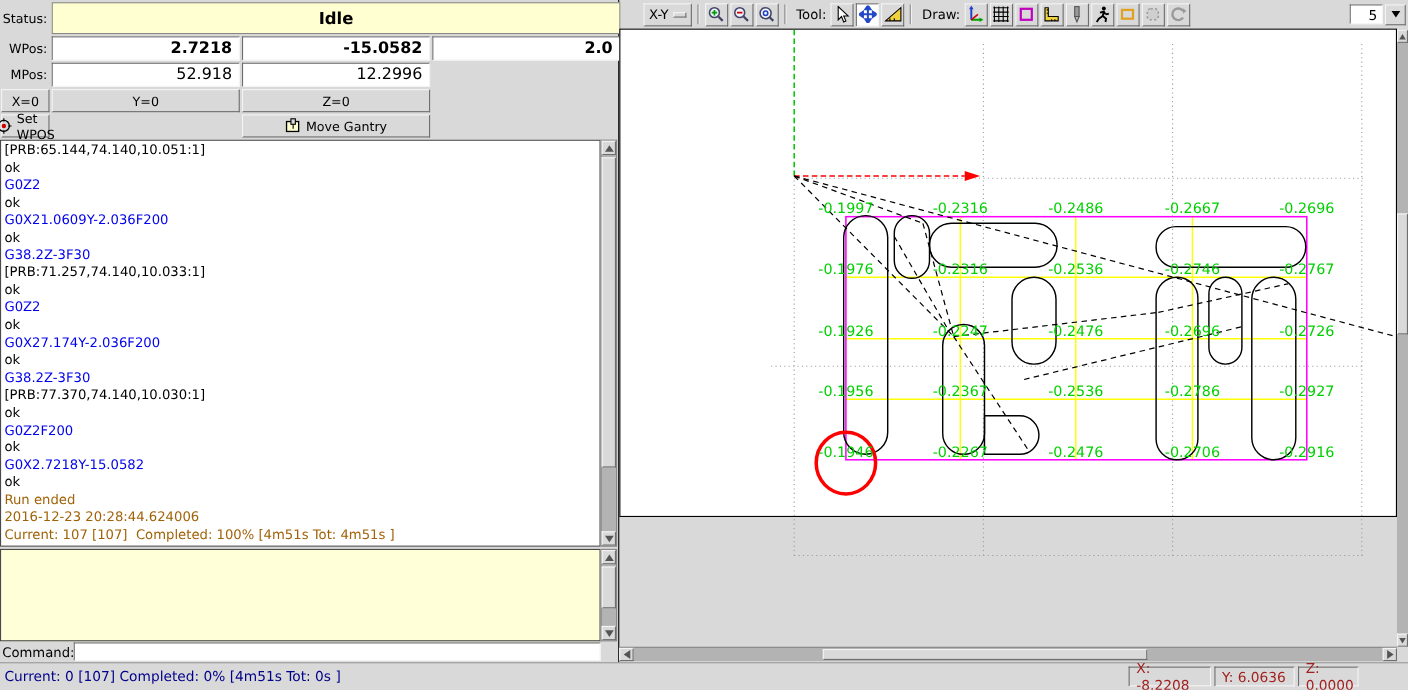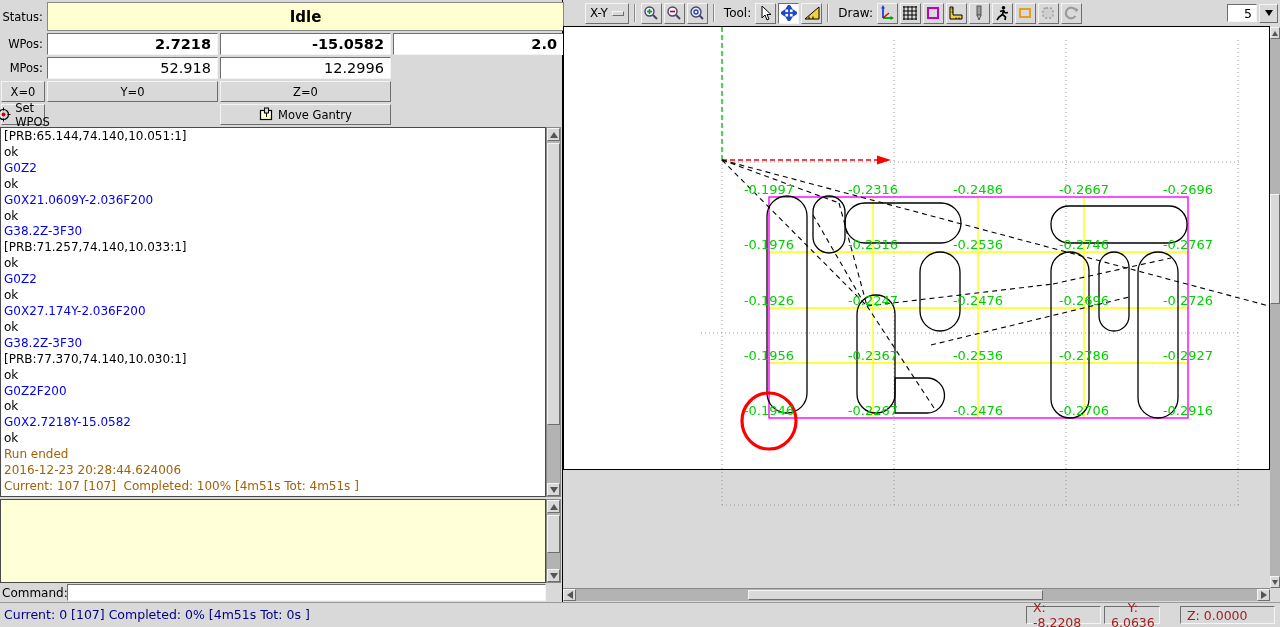--- a/index.html
+++ b/index.html
@@ -380,15 +380,15 @@
   <div class="sb-thumb" style="height:10px;top:1px;left:185px;width:295px;"></div>
   <div class="sb-btn" style="width:13px;height:12px;right:0;top:0;left:auto;position:absolute;">
       <div class="tri tri-rt"></div>
     </div>
 </div>
 <div id="canvas-corner"></div>
 
 <div id="footer">
   <div id="footer-progress">Current: 0 [107]  Completed: 0% [4m51s Tot: 0s ]</div>
   <div class="coord-box" style="left:1026px; width:75px;">X: -8.2208</div>
-  <div class="coord-box" style="left:1104px; width:56px;text-align:center;">Y: 6.0636</div>
-  <div class="coord-box" style="left:1180px; width:95px;">Z: 0.0000</div>
+  <div class="coord-box" style="left:1104px; width:73px;">Y: 6.0636</div>
+  <div class="coord-box" style="left:1180px; width:55px;">Z: 0.0000</div>
 </div>
 
 </body></html>

